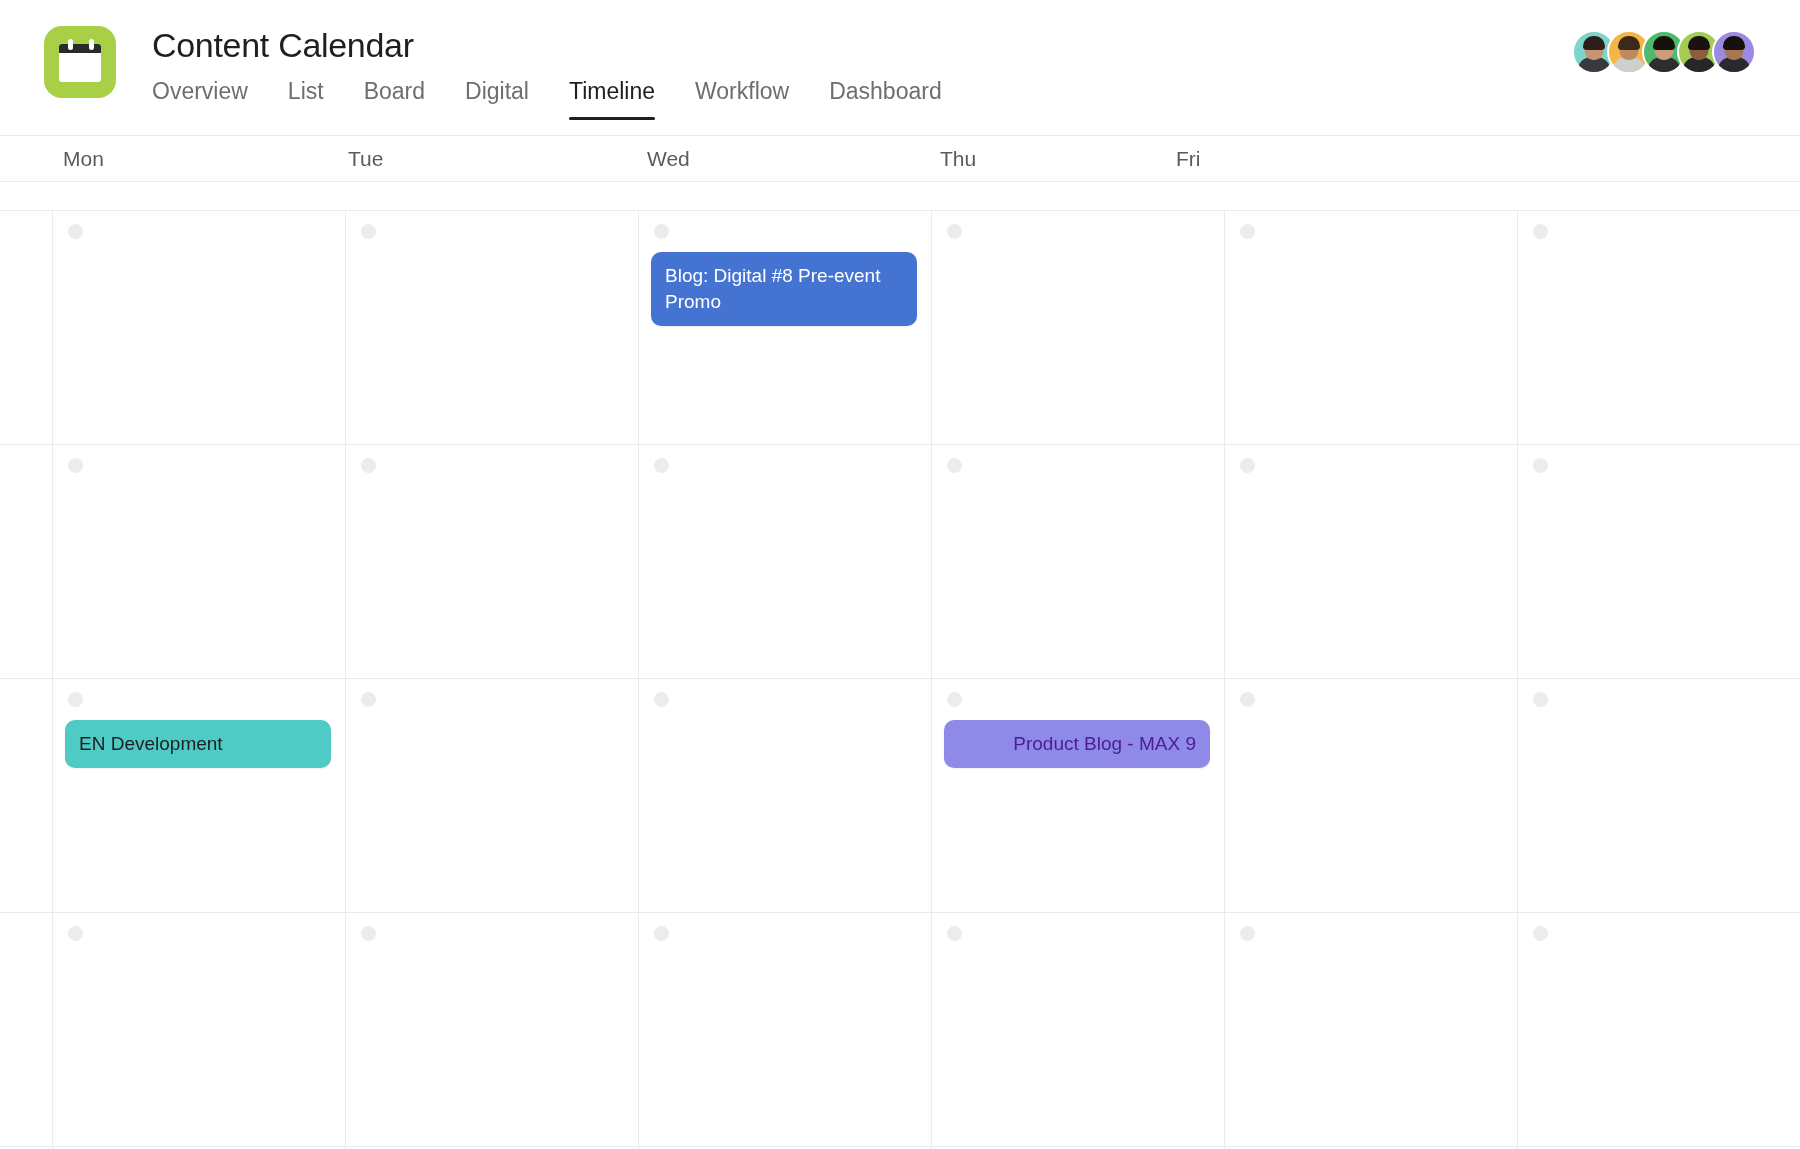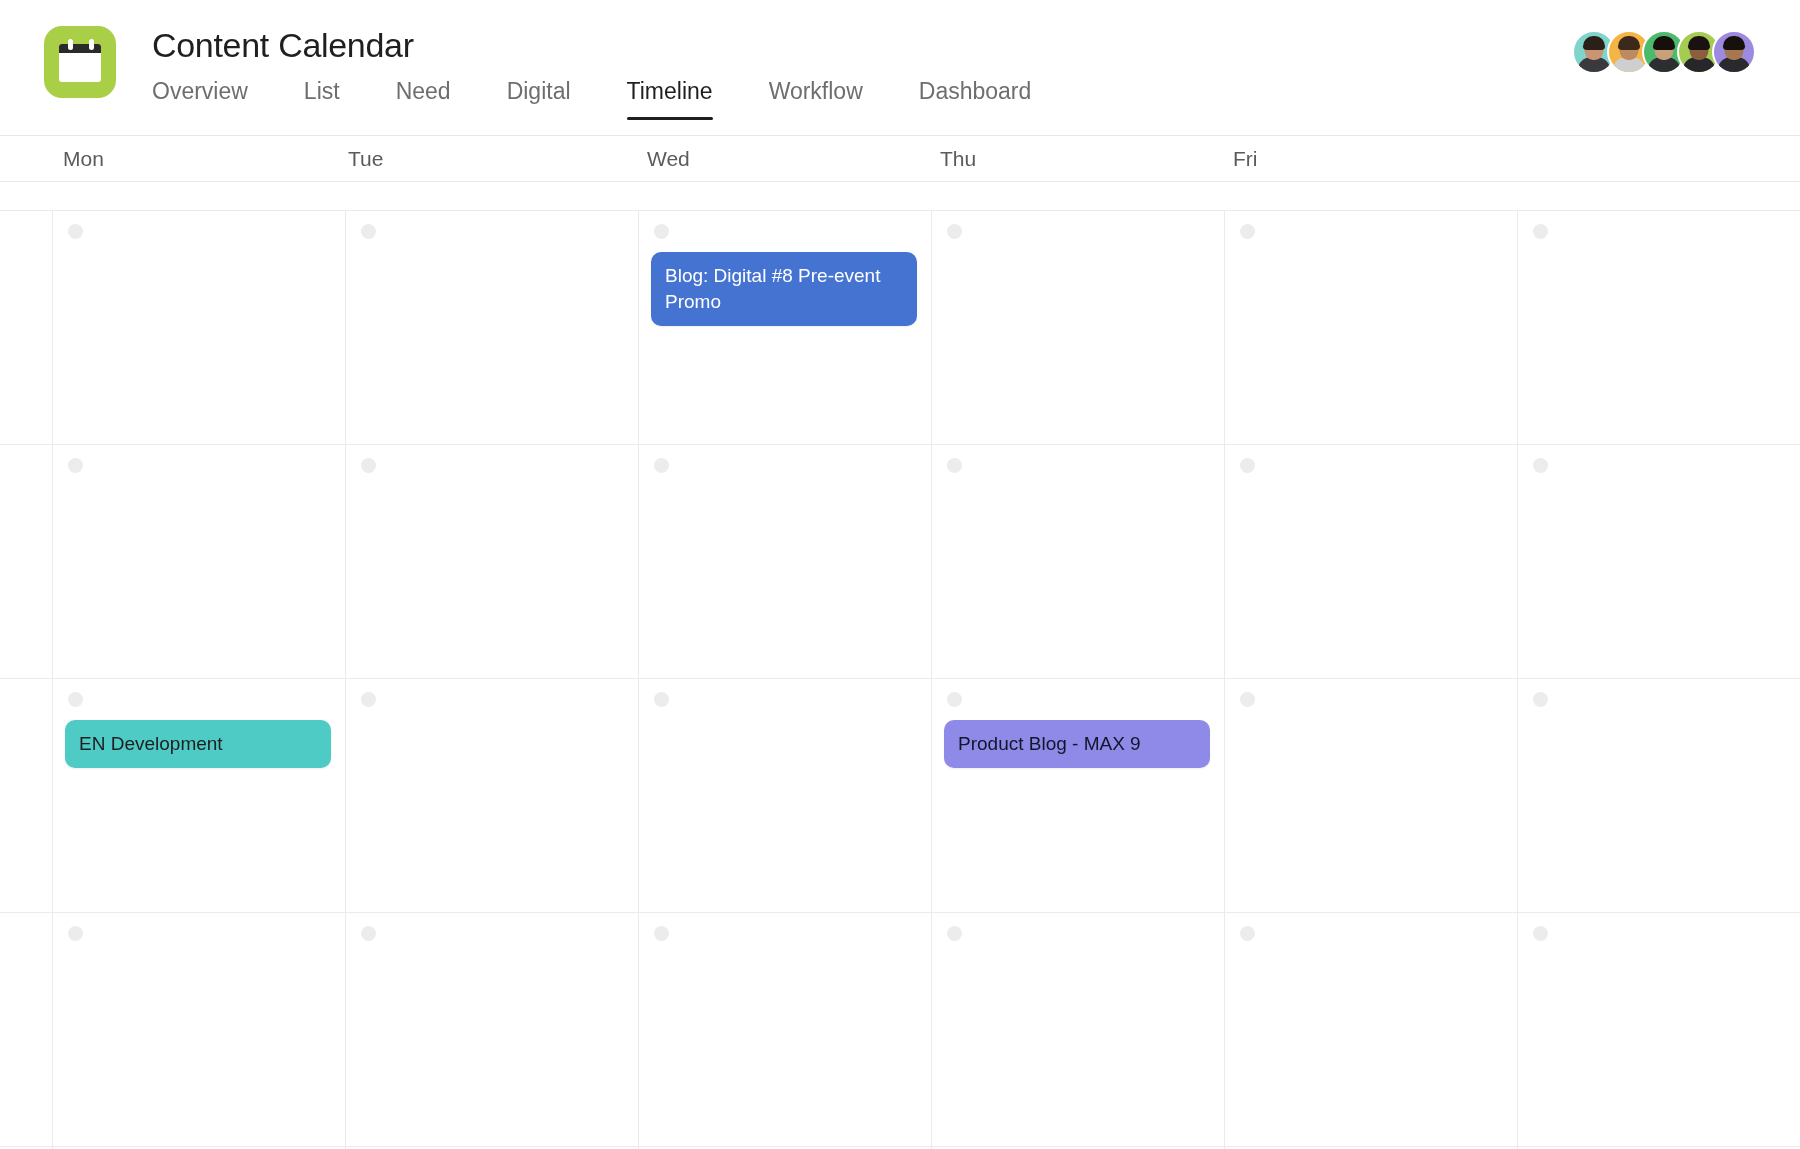--- a/index.html
+++ b/index.html
@@ -46,21 +46,21 @@
 
   .page-title {
     position: absolute; left: 152px; top: 24px;
     font-size: 34px; font-weight: 400; color: #1e1f21;
     letter-spacing: -0.3px; line-height: 42px;
     white-space: nowrap;
   }
 
   .tabs {
     position: absolute; left: 152px; top: 76px;
-    display: flex; align-items: flex-start; gap: 16px;
+    display: flex; align-items: flex-start; gap: 0;
   }
   .tab {
     position: relative;
     font-size: 23px; color: #6d6e6f; font-weight: 400;
     padding: 0 0 14px 0; margin-right: 40px;
     white-space: nowrap; cursor: pointer;
     line-height: 30px;
   }
   .tab:last-child { margin-right: 0; }
   .tab.active { color: #1e1f21; font-weight: 500; }
@@ -146,42 +146,42 @@
     border-radius: 10px;
     padding: 11px 14px;
     font-size: 19px; line-height: 26px;
     font-weight: 400;
     overflow: hidden;
     cursor: pointer;
     box-shadow: 0 1px 2px rgba(0,0,0,0.07);
   }
   .event.blue   { background: #4573d2; color: #ffffff; }
   .event.teal   { background: #4ecbc4; color: #1e1f21; }
-  .event.purple { background: #8f8ae8; color: #0f172a; }
+  .event.purple { background: #8f8ae8; color: #4c1d95; text-align: right; }
 </style>
 </head>
 <body>
 
 <div class="app">
 
   <div class="header">
 
     <div class="app-icon">
       <div class="cal-glyph"></div>
       <div class="cal-bar"></div>
       <div class="ring r1"></div>
       <div class="ring r2"></div>
     </div>
 
     <div class="page-title">Content Calendar</div>
 
     <div class="tabs" id="tabs">
         <div class="tab">Overview</div>
         <div class="tab">List</div>
-        <div class="tab">Need</div>
+        <div class="tab">Board</div>
         <div class="tab">Digital</div>
         <div class="tab active">Timeline</div>
         <div class="tab">Workflow</div>
         <div class="tab">Dashboard</div>
       </div>
 
     <div class="avatars" id="avatars">
         <div class="avatar" style="background: rgb(127, 212, 204);">
           <div class="face-body" style="background: rgb(58, 58, 62);"></div>
           <div class="face-head" style="background: rgb(201, 148, 113);"></div>
@@ -208,21 +208,21 @@
           <div class="face-hair" style="background: rgb(23, 17, 13);"></div>
         </div>
       </div>
   </div>
 
   <div class="dayheader" id="dayheader">
       <div class="day" style="left: 63px;">Mon</div>
       <div class="day" style="left: 348px;">Tue</div>
       <div class="day" style="left: 647px;">Wed</div>
       <div class="day" style="left: 940px;">Thu</div>
-      <div class="day" style="left: 1233px;">Fri</div>
+      <div class="day" style="left: 1176px;">Fri</div>
     </div>
 
   <div class="grid" id="grid">
       <div class="vline" style="left: 52px;"></div>
       <div class="vline" style="left: 345px;"></div>
       <div class="vline" style="left: 638px;"></div>
       <div class="vline" style="left: 931px;"></div>
       <div class="vline" style="left: 1224px;"></div>
       <div class="vline" style="left: 1517px;"></div>
       <div class="hline" style="top: 0px;"></div>

